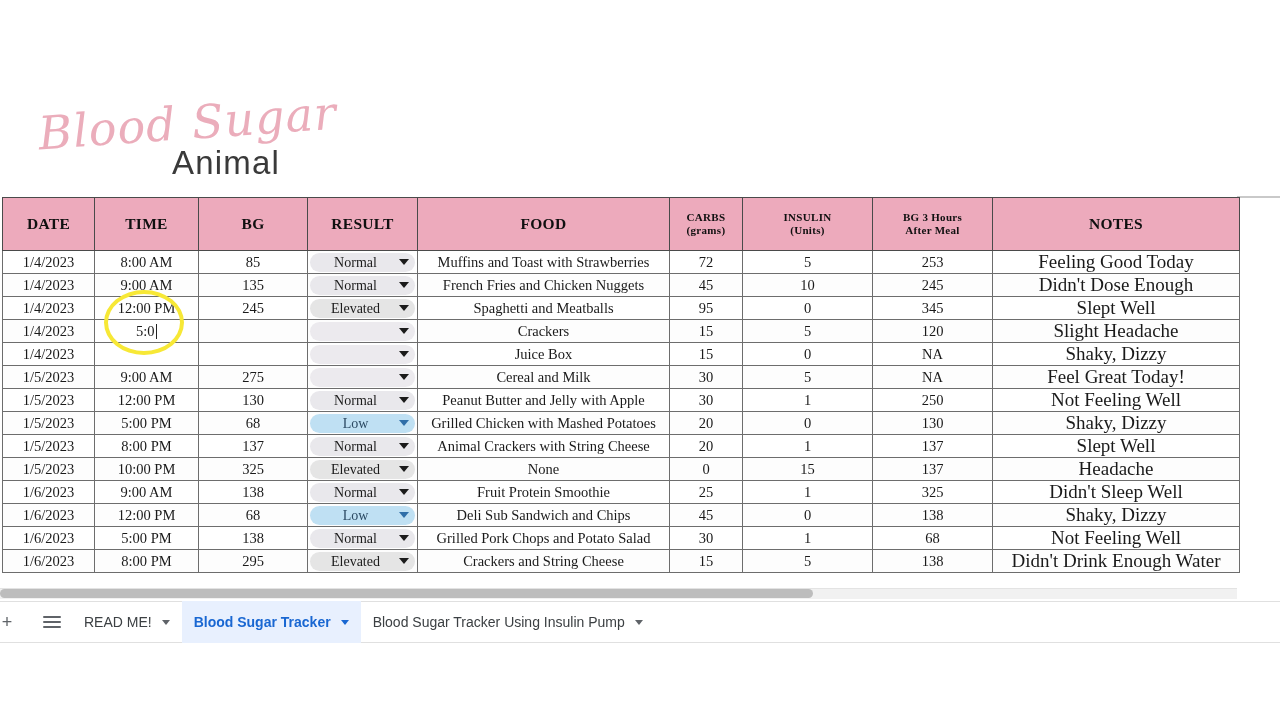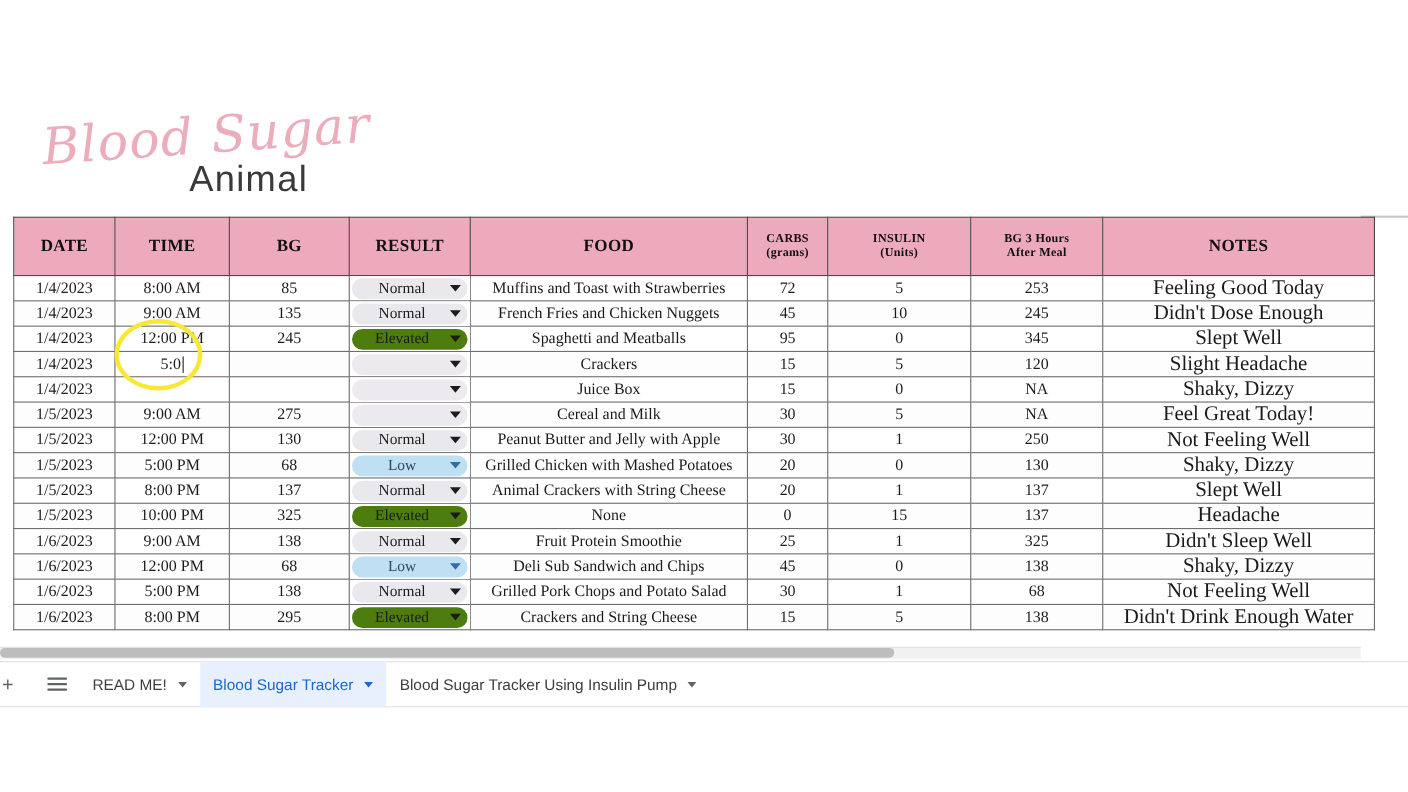--- a/index.html
+++ b/index.html
@@ -39,21 +39,21 @@
   }
 
   
   #top-rule {
     position: absolute; left: 1237px; top: 196px;
     width: 43px; height: 2px; background: #c9c9c9;
   }
 
   
   #sheet {
-    position: absolute; left: 12px; top: 197px;
+    position: absolute; left: 2px; top: 197px;
     width: 1237px;
   }
   table.grid { border-collapse: collapse; width: 1237px; table-layout: fixed; }
   table.grid col.c-date    { width: 92px;  }
   table.grid col.c-time    { width: 104px; }
   table.grid col.c-bg      { width: 109px; }
   table.grid col.c-result  { width: 110px; }
   table.grid col.c-food    { width: 252px; }
   table.grid col.c-carbs   { width: 73px;  }
   table.grid col.c-insulin { width: 130px; }
@@ -107,21 +107,21 @@
   }
   .chip .txt { flex: 1; text-align: center; line-height: 19px; }
   .chip .caret {
     width: 0; height: 0; margin-left: 2px;
     border-left: 5px solid transparent;
     border-right: 5px solid transparent;
     border-top: 6px solid #1b1b1b;
   }
   .chip.normal  { background: #e9e8ec; }
   .chip.normal .caret { border-top-color: #1b1b1b; }
-  .chip.elevated{ background: #4d7c0f; }
+  .chip.elevated{ background: #e5e5e5; }
   .chip.elevated .caret { border-top-color: #1b1b1b; }
   .chip.low     { background: #bfe0f3; color:#2c4a63; }
   .chip.low .caret { border-top-color: #2f6ea8; }
   .chip.blank   { background: #eceaee; }
   .chip.blank .caret { border-top-color: #1b1b1b; }
 
   
   td.editing {
     outline: none;
     padding: 0;
@@ -198,21 +198,21 @@
     white-space: nowrap;
   }
   .sheet-tab .label { margin-right: 10px; }
   .sheet-tab .tcaret {
     width: 0; height: 0;
     border-left: 4px solid transparent;
     border-right: 4px solid transparent;
     border-top: 5px solid #5f6368;
   }
   .sheet-tab.active {
-    background: #e8f0fe; color: #1967d2; font-weight: normal;
+    background: #e8f0fe; color: #1967d2; font-weight: bold;
   }
   .sheet-tab.active .tcaret { border-top-color: #1967d2; }
 
   #bottom-blank { position:absolute; left:0; top:644px; width:1280px; height:76px; background:#fff; }
 </style>
 </head>
 <body>
 
 <div id="app">
 

